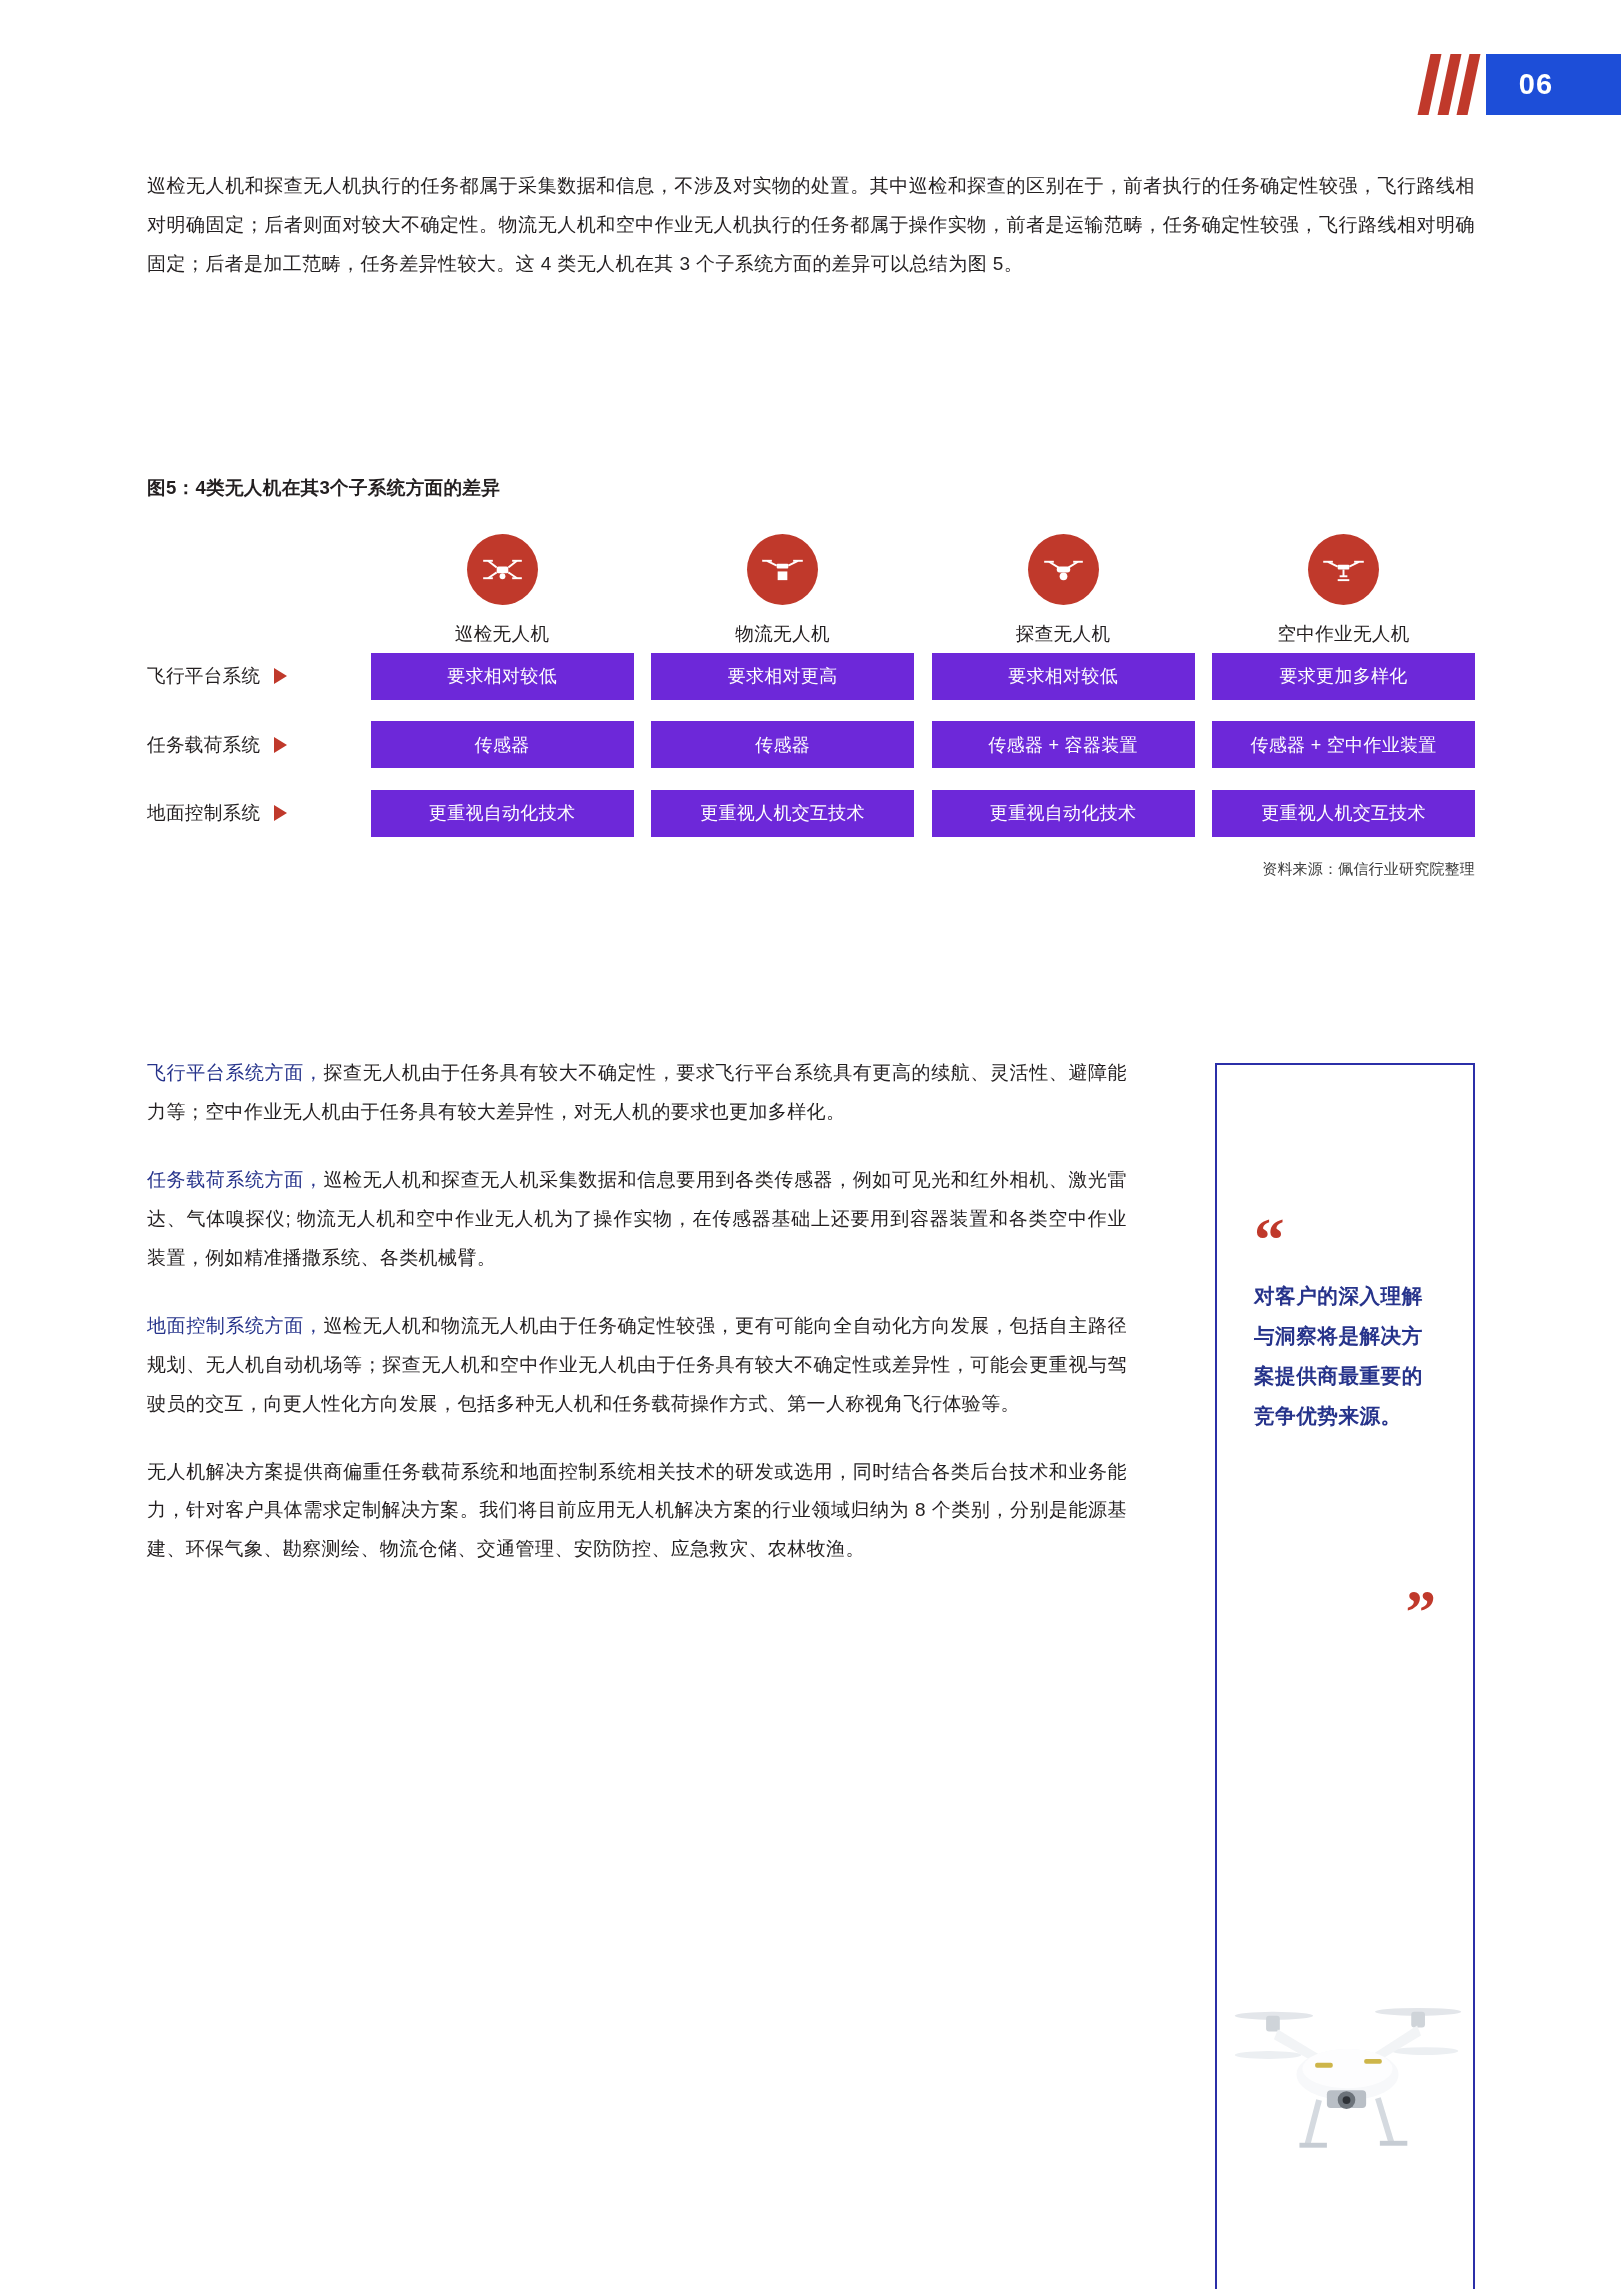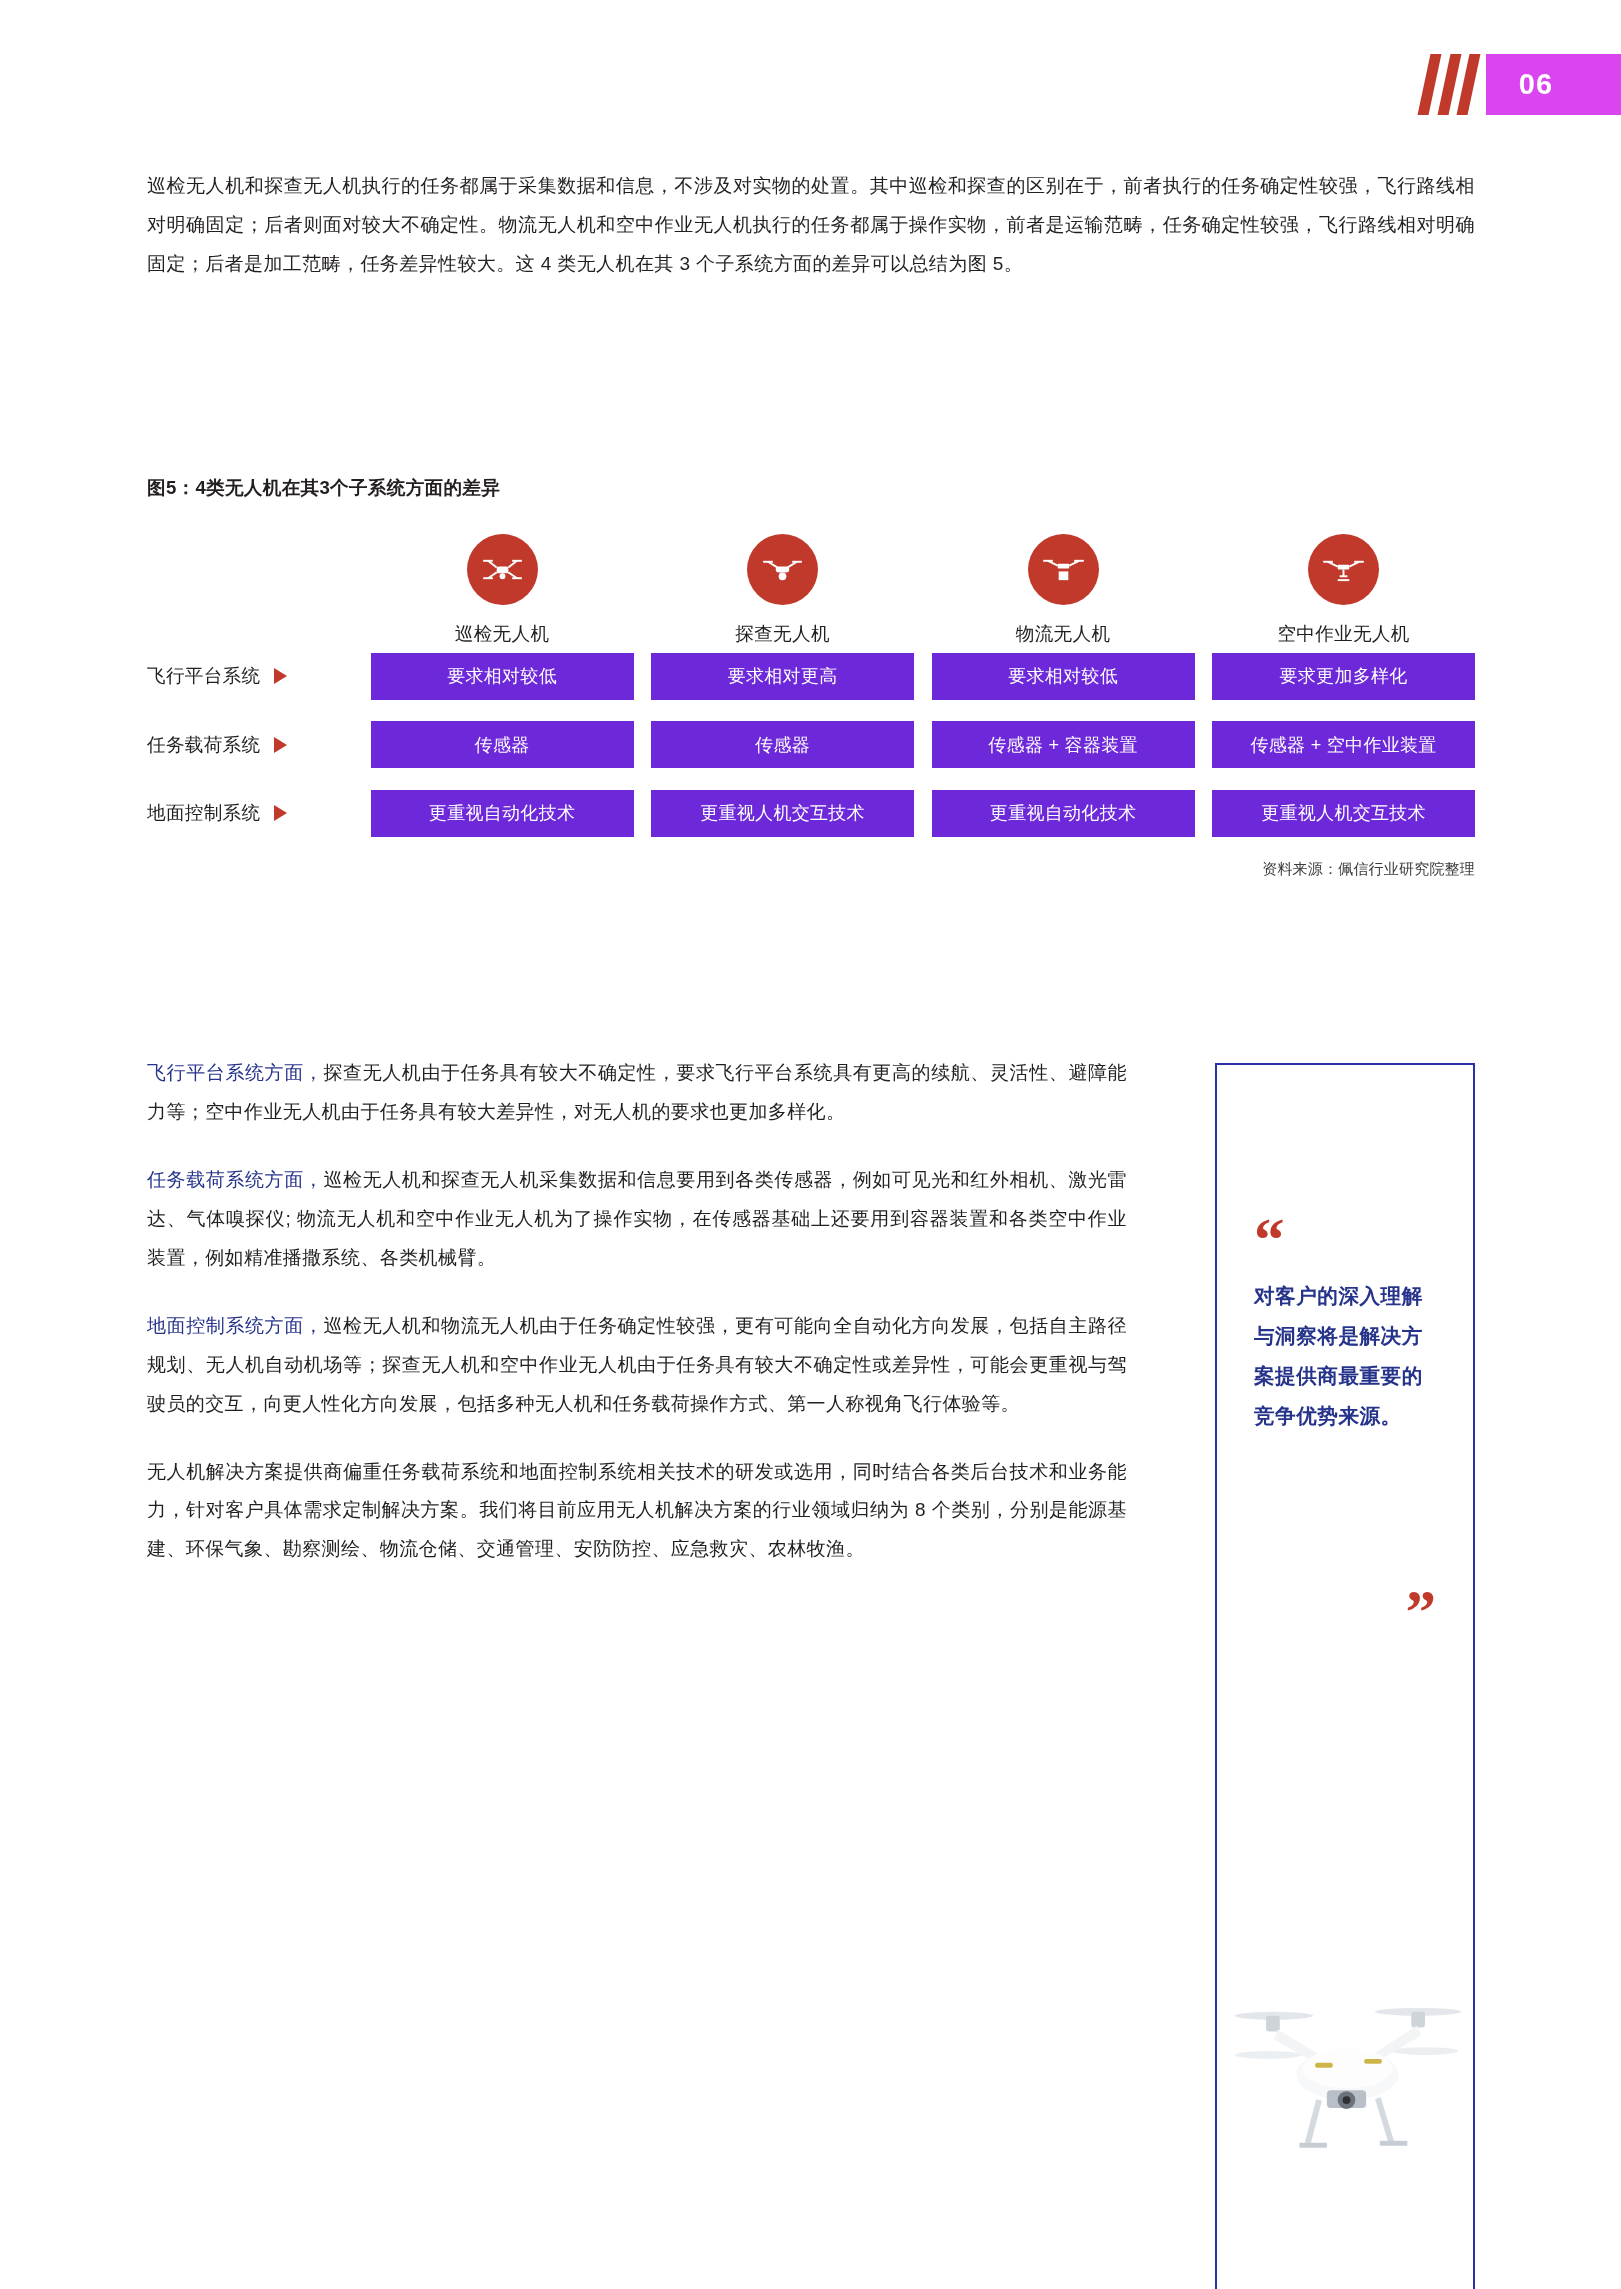--- a/index.html
+++ b/index.html
@@ -36,21 +36,21 @@
   }
   .header-stripes span {
     display: block;
     width: 10.8px;
     height: 61px;
     background: #c0392b;
     transform: skewX(-12deg);
   }
   .header-number {
     flex: 1 1 auto;
-    background: #d946ef;
+    background: #1d4ed8;
     color: #ffffff;
     font-size: 29px;
     font-weight: bold;
     display: flex;
     align-items: center;
     padding-left: 33px;
     letter-spacing: 1px;
   }
 
   
@@ -259,43 +259,43 @@
           <rect x="16" y="12" width="12" height="7" rx="2" fill="#ffffff" stroke="none"></rect>
           <circle cx="22" cy="22" r="3" fill="#ffffff" stroke="none"></circle>
         </svg>
       </div>
       <div class="col-label">巡检无人机</div>
     </div>
 
     <div class="icon-cell">
       <div class="drone-badge">
         <svg width="43" height="29" viewBox="0 0 44 30" fill="none" stroke="#ffffff" stroke-width="2">
+          <line x1="6" y1="6" x2="16" y2="11"></line>
+            <line x1="38" y1="6" x2="28" y2="11"></line>
+          <line x1="1" y1="6" x2="11" y2="6"></line>
+            <line x1="33" y1="6" x2="43" y2="6"></line>
+          <rect x="16" y="9" width="12" height="5" rx="1" fill="#ffffff" stroke="none"></rect>
+          <rect x="17" y="17" width="10" height="9" fill="#ffffff" stroke="none"></rect>
+        </svg>
+      </div>
+      <div class="col-label">物流无人机</div>
+    </div>
+
+    <div class="icon-cell">
+      <div class="drone-badge">
+        <svg width="43" height="29" viewBox="0 0 44 30" fill="none" stroke="#ffffff" stroke-width="2">
           <line x1="7" y1="7" x2="17" y2="13"></line>
             <line x1="37" y1="7" x2="27" y2="13"></line>
           <line x1="2" y1="7" x2="12" y2="7"></line>
             <line x1="32" y1="7" x2="42" y2="7"></line>
           <rect x="15" y="12" width="14" height="6" rx="3" fill="#ffffff" stroke="none"></rect>
           <circle cx="22" cy="22" r="4" fill="#ffffff" stroke="none"></circle>
         </svg>
       </div>
       <div class="col-label">探查无人机</div>
-    </div>
-
-    <div class="icon-cell">
-      <div class="drone-badge">
-        <svg width="43" height="29" viewBox="0 0 44 30" fill="none" stroke="#ffffff" stroke-width="2">
-          <line x1="6" y1="6" x2="16" y2="11"></line>
-            <line x1="38" y1="6" x2="28" y2="11"></line>
-          <line x1="1" y1="6" x2="11" y2="6"></line>
-            <line x1="33" y1="6" x2="43" y2="6"></line>
-          <rect x="16" y="9" width="12" height="5" rx="1" fill="#ffffff" stroke="none"></rect>
-          <rect x="17" y="17" width="10" height="9" fill="#ffffff" stroke="none"></rect>
-        </svg>
-      </div>
-      <div class="col-label">物流无人机</div>
     </div>
 
     <div class="icon-cell">
       <div class="drone-badge">
         <svg width="43" height="29" viewBox="0 0 44 30" fill="none" stroke="#ffffff" stroke-width="2">
           <line x1="6" y1="7" x2="16" y2="12"></line>
             <line x1="38" y1="7" x2="28" y2="12"></line>
           <line x1="1" y1="7" x2="11" y2="7"></line>
             <line x1="33" y1="7" x2="43" y2="7"></line>
           <rect x="16" y="10" width="12" height="5" rx="1" fill="#ffffff" stroke="none"></rect>

